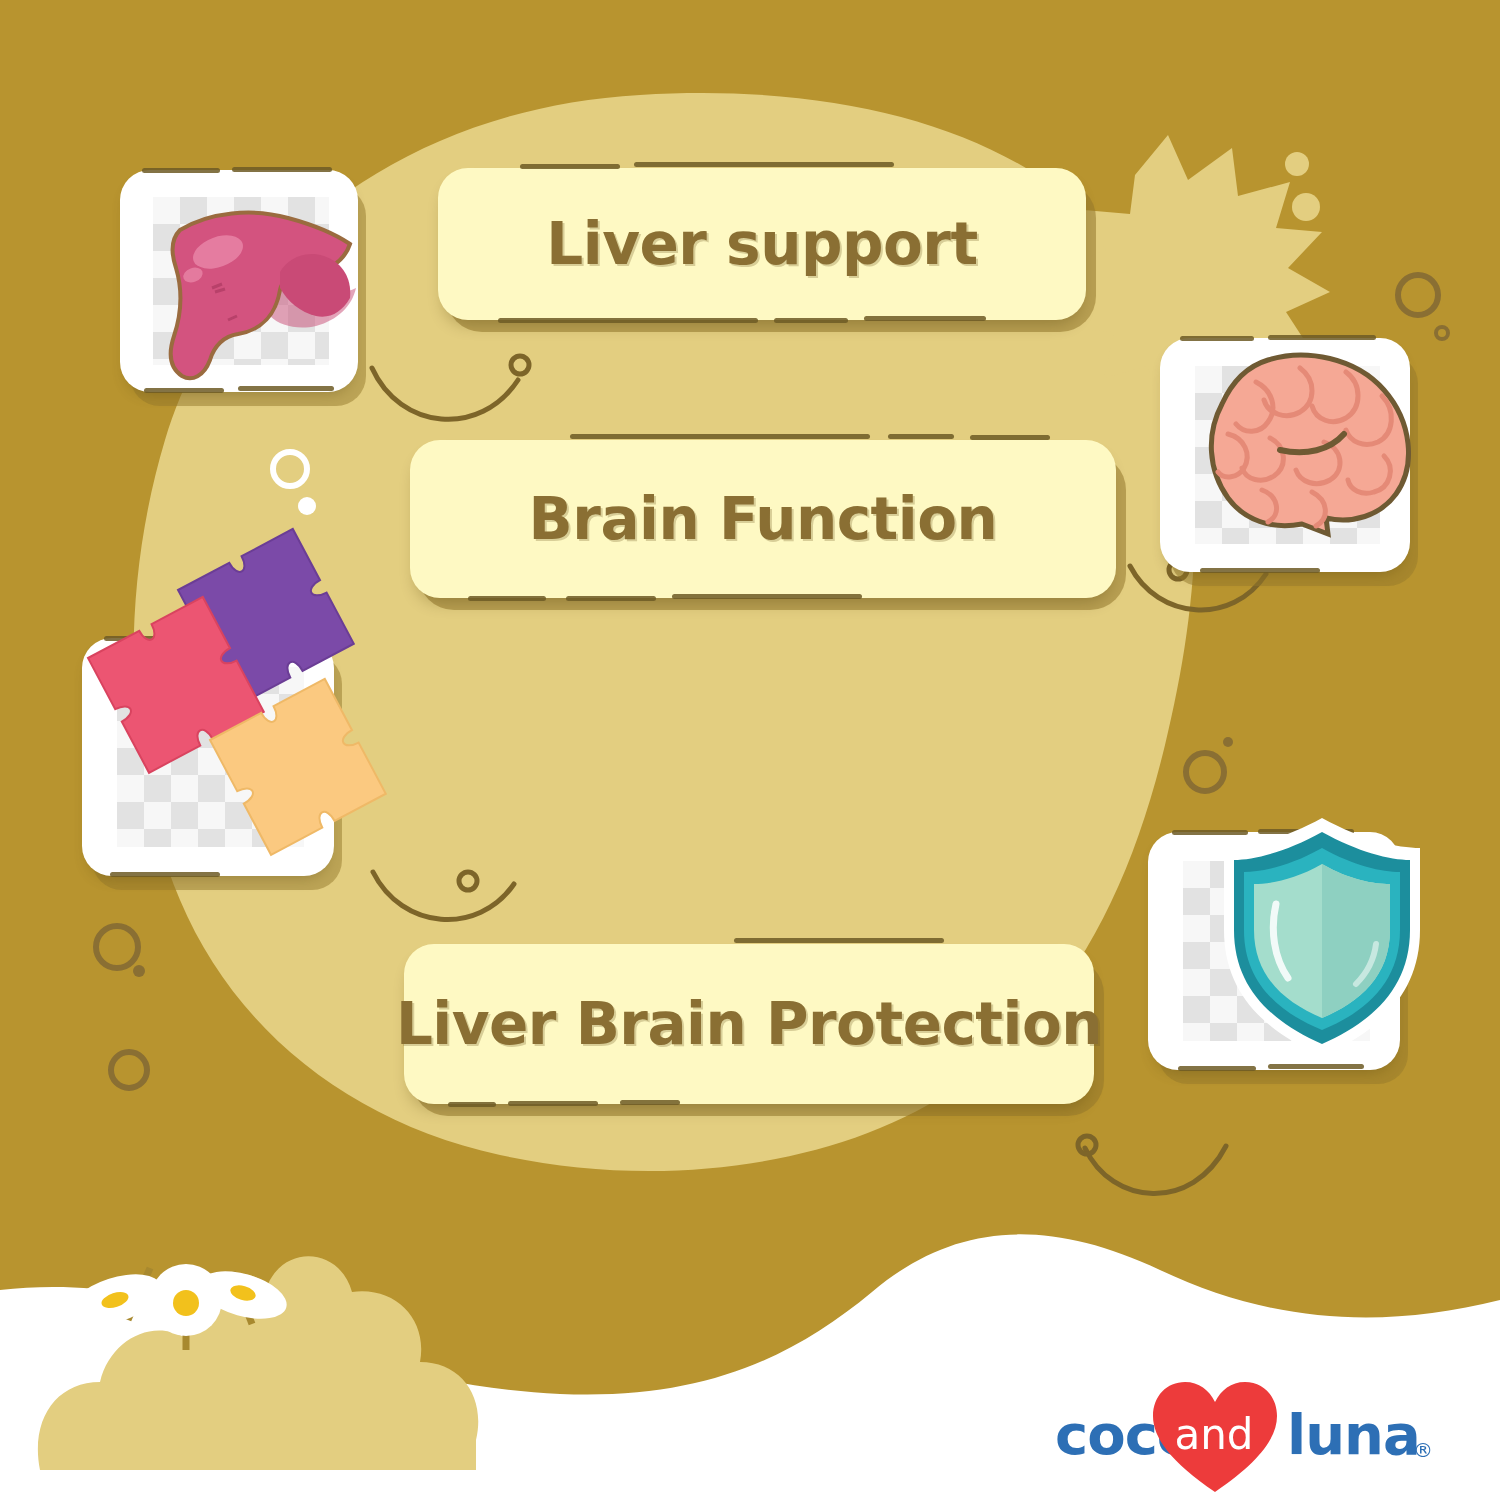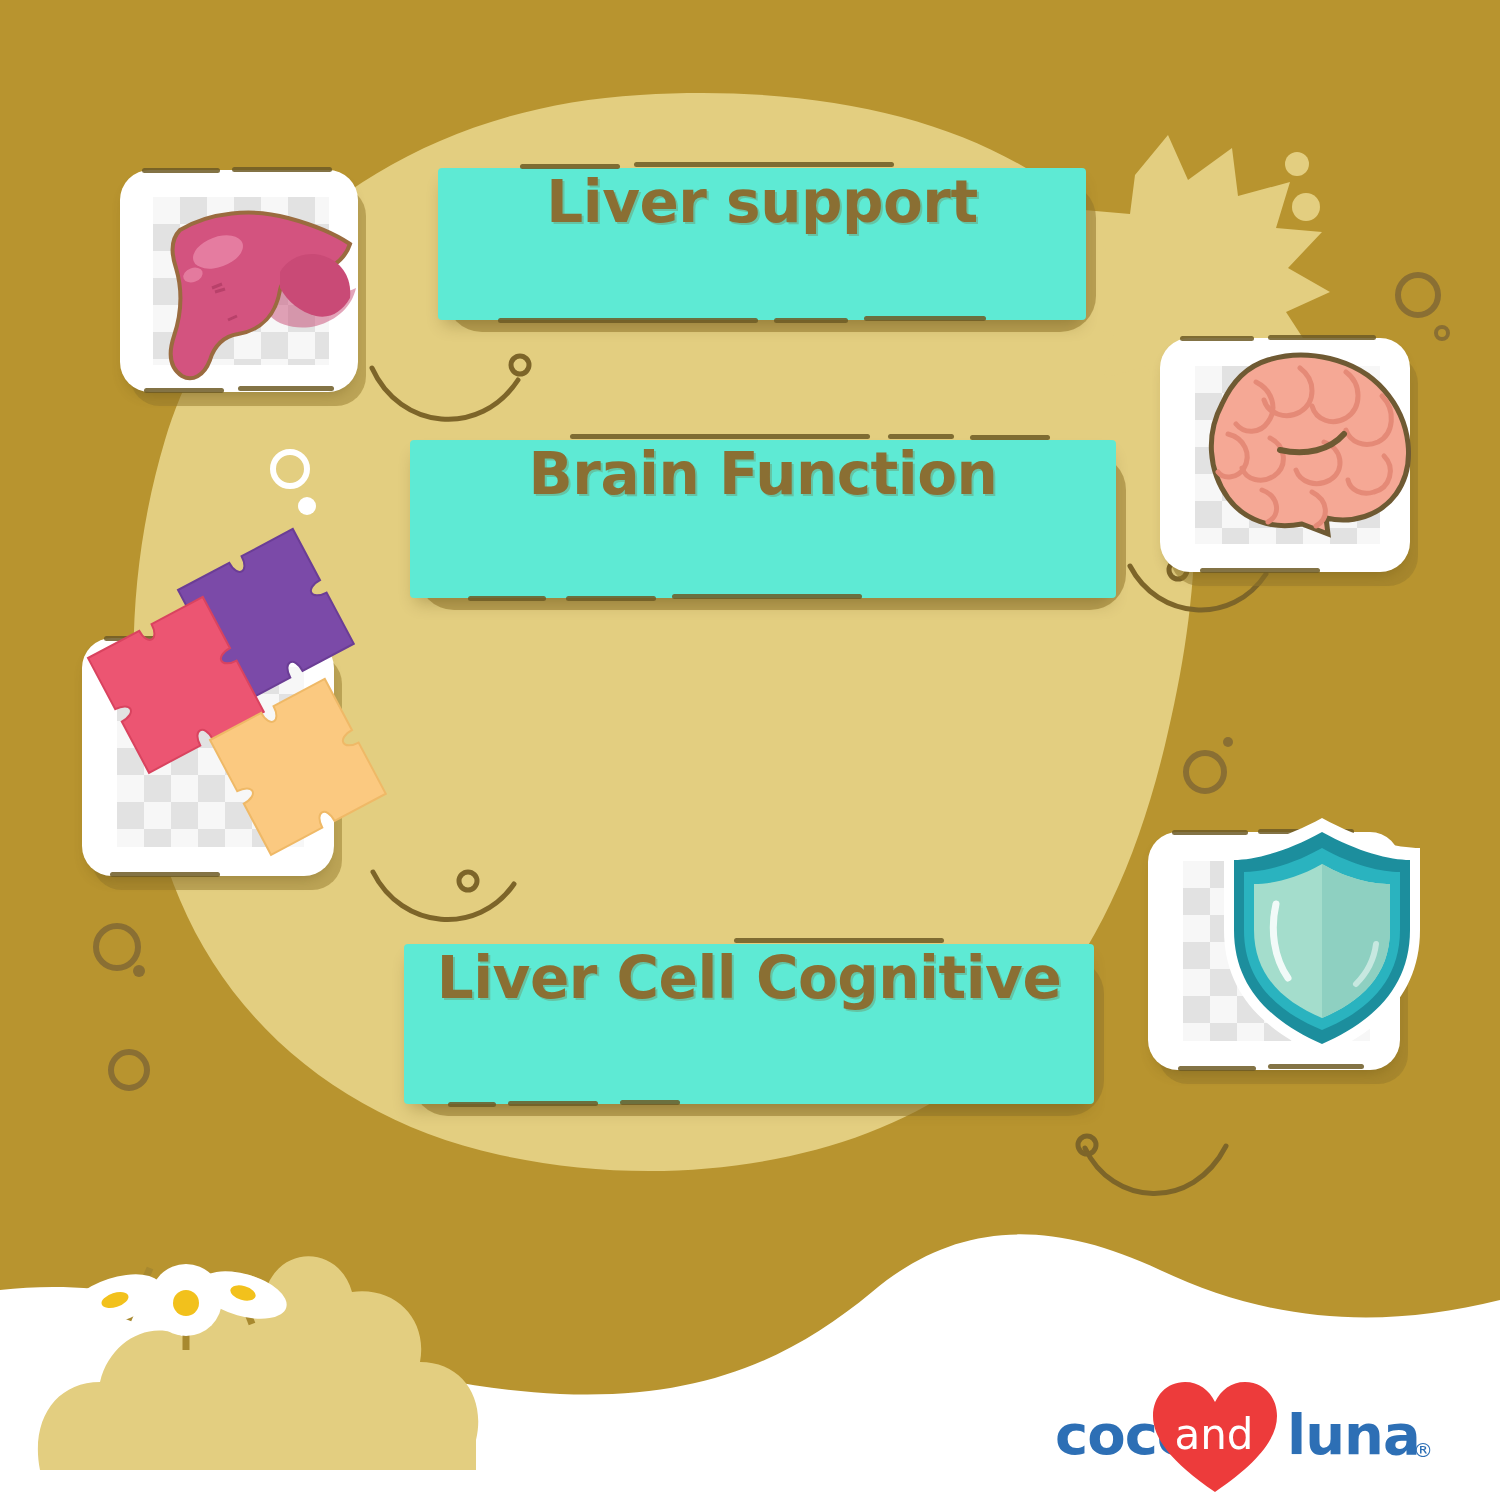--- a/index.html
+++ b/index.html
@@ -38,25 +38,25 @@
     top: 14px;
     right: -10px;
     bottom: -12px;
     border-radius: 36px;
     background: #95782c;
     opacity: .55;
   }
   .bar-face {
     position: absolute;
     left: 0; top: 0; right: 0; bottom: 0;
-    border-radius: 4px;
-    background: #5eead4;
+    border-radius: 30px;
+    background: #fef9c3;
     box-shadow: 0 10px 16px -6px rgba(80,60,10,.33);
     display: flex;
-    align-items: flex-start;
+    align-items: center;
     justify-content: center;
   }
   .bar-label {
     position: relative;
     color: #8a6f33;
     font-family: "DejaVu Sans", sans-serif;
     font-weight: bold;
     font-size: 58px;
     letter-spacing: -0.5px;
     white-space: nowrap;
@@ -383,21 +383,21 @@
     <div class="tick" style="left:560px; top:-5px; width:80px;"></div>
     <div class="tick" style="left:58px; top:156px; width:78px;"></div>
     <div class="tick" style="left:156px; top:156px; width:90px;"></div>
     <div class="tick" style="left:262px; top:154px; width:190px;"></div>
   </div>
 
 
   <div class="bar" style="left:404px; top:944px; width:690px; height:160px;">
     <div class="bar-shadow"></div>
     <div class="bar-face">
-      <span class="bar-label">Liver Cell Cognitive</span>
+      <span class="bar-label">Liver Brain Protection</span>
     </div>
     <div class="tick" style="left:330px; top:-6px; width:210px;"></div>
     <div class="tick" style="left:44px; top:158px; width:48px;"></div>
     <div class="tick" style="left:104px; top:157px; width:90px;"></div>
     <div class="tick" style="left:216px; top:156px; width:60px;"></div>
   </div>
 
   <div id="logo">
     <svg id="logo-heart" viewBox="0 0 128 116">
       <path fill="#ed3b3b" d="M 64 112

